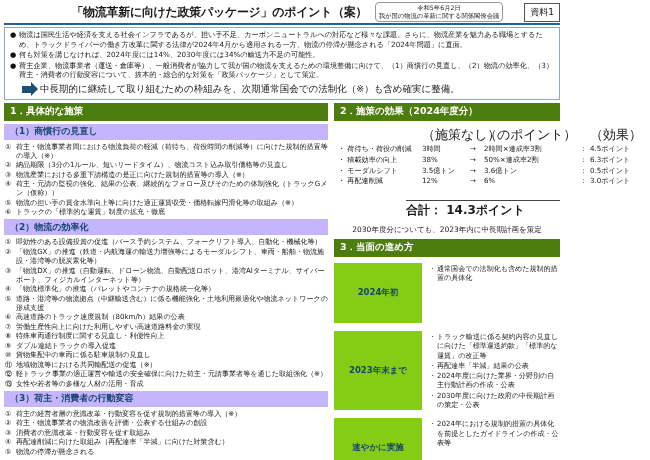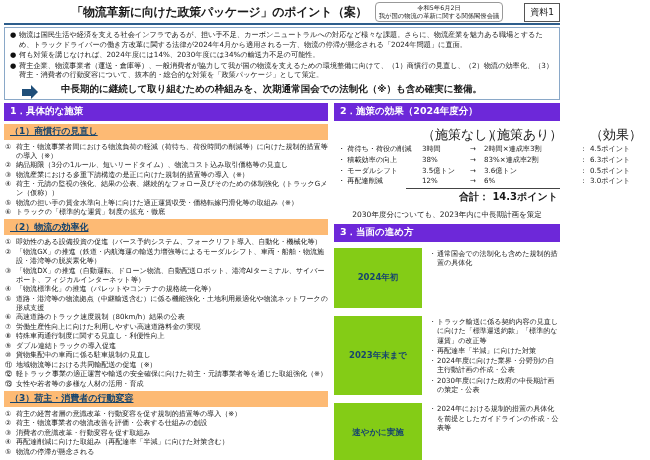--- a/index.html
+++ b/index.html
@@ -14,44 +14,44 @@
   .hdr{display:flex;align-items:center;border-bottom:2px solid #2e5e8c;padding-bottom:1px;}
   .hdr-title{flex:1;text-align:center;font-weight:bold;font-size:12px;letter-spacing:-0.3px;padding-left:60px;}
   .hdr-meta{flex:none;border:1px solid #999;border-radius:4px;padding:1px 3px;text-align:center;font-size:6.3px;line-height:1.3;color:#222;}
   .hdr-doc{flex:none;border:1px solid #555;padding:2px 5px;font-size:9px;margin-left:21px;color:#111;}
 
   
   .intro{border:1px solid #8aa8c8;margin-top:2px;padding:2px 5px 1px;}
   .intro-bullet{display:flex;font-size:7.2px;line-height:1.32;margin-bottom:1px;}
   .intro-bullet .b{flex:none;width:9px;color:#111;}
   .intro-bullet .t{flex:1;}
-  .intro-arrow{display:flex;align-items:flex-end;font-size:9.5px;font-weight:bold;margin:3px 0 2px 12px;gap:21px;}
+  .intro-arrow{display:flex;align-items:center;font-size:9.5px;font-weight:normal;margin:3px 0 2px 12px;}
   .fat-arrow{flex:none;position:relative;width:9px;height:7px;background:#1f4e79;margin-right:9px;}
   .fat-arrow::after{content:"";position:absolute;left:9px;top:-3.5px;width:0;height:0;
     border-left:7px solid #1f4e79;border-top:7px solid transparent;border-bottom:7px solid transparent;}
 
   
   .cols{display:flex;gap:6px;margin-top:3px;}
   .col-left{width:324px;flex:none;}
   .col-right{flex:1;min-width:0;}
 
-  .navybar{background:#6d28d9;color:#fff;font-weight:bold;font-size:9.5px;padding:2.5px 6px;}
-  .subbar{background:#fdba74;color:#17456e;font-weight:bold;font-size:9px;padding:1.5px 6px;margin:3px 0 2px;text-decoration:underline;}
+  .navybar{background:#4d7c0f;color:#fff;font-weight:bold;font-size:9.5px;padding:2.5px 6px;}
+  .subbar{background:#c4b5fd;color:#17456e;font-weight:bold;font-size:9px;padding:1.5px 6px;margin:3px 0 2px;}
 
   .item{display:flex;font-size:7.05px;line-height:1.28;margin:0 0 0.5px 1px;}
   .item .num{flex:none;width:11px;}
   .item .txt{flex:1;}
 
   
   .fx-grid{margin:4px 0 0 4px;}
   .fx-row{display:grid;grid-template-columns:84px 48px 14px 96px 10px 58px;font-size:7.1px;line-height:1.5;}
   .fx-head{font-size:13px;color:#222;}
   .fx-c{white-space:nowrap;}
-  .fx-total{width:152px;margin-left:auto;border-top:1px solid #444;text-align:right;
-    font-size:10px;font-weight:bold;padding:1px 2px 0 0;margin-top:1px;}
+  .fx-total{width:152px;margin-left:auto;border-top:1px solid #444;text-align:left;
+    font-size:12px;font-weight:bold;padding:1px 2px 0 0;margin-top:13px;}
   .fx-note{text-align:center;font-size:7.5px;margin:6px 0 4px;}
 
   
   .phase{display:flex;gap:7px;margin:6px 0 8px;}
   .phase-box{flex:none;width:84px;background:#84cc16;color:#17456e;font-weight:bold;font-size:8.5px;
     display:flex;align-items:center;justify-content:center;text-align:center;padding:24px 2px;}
   .phase-items{flex:1;padding-top:1px;}
   .p-item{display:flex;font-size:7.05px;line-height:1.32;margin-bottom:1px;}
   .p-item .b{flex:none;width:8px;}
   .p-item .t{flex:1;}
@@ -209,38 +209,38 @@
     </div>
 
     <div class="col-right">
       <div class="navybar">2．施策の効果（2024年度分）</div>
 
       <div class="fx-grid">
         <div class="fx-row fx-head">
           <span class="fx-c"></span>
           <span class="fx-c">（施策なし）</span>
           <span class="fx-c"></span>
-          <span class="fx-c">（施策あり）</span>
+          <span class="fx-c">（のポイント）</span>
           <span class="fx-c"></span>
           <span class="fx-c">（効果）</span>
         </div>
         <div>
             <div class="fx-row">
               <span class="fx-c">・ 荷待ち・荷役の削減</span>
               <span class="fx-c">3時間</span>
               <span class="fx-c">→</span>
               <span class="fx-c">2時間×達成率3割</span>
               <span class="fx-c">：</span>
               <span class="fx-c">4.5ポイント</span>
             </div>
             <div class="fx-row">
               <span class="fx-c">・ 積載効率の向上</span>
               <span class="fx-c">38%</span>
               <span class="fx-c">→</span>
-              <span class="fx-c">83%×達成率2割</span>
+              <span class="fx-c">50%×達成率2割</span>
               <span class="fx-c">：</span>
               <span class="fx-c">6.3ポイント</span>
             </div>
             <div class="fx-row">
               <span class="fx-c">・ モーダルシフト</span>
               <span class="fx-c">3.5億トン</span>
               <span class="fx-c">→</span>
               <span class="fx-c">3.6億トン</span>
               <span class="fx-c">：</span>
               <span class="fx-c">0.5ポイント</span>
@@ -275,21 +275,21 @@
           </div>
           <div class="phase">
             <div class="phase-box">2023年末まで</div>
             <div class="phase-items">
               <div class="p-item">
                 <span class="b">・</span>
                 <span class="t">トラック輸送に係る契約内容の見直しに向けた「標準運送約款」「標準的な運賃」の改正等</span>
               </div>
               <div class="p-item">
                 <span class="b">・</span>
-                <span class="t">再配達率「半減」に向けた対策</span>
+                <span class="t">再配達率「半減」結果の公表</span>
               </div>
               <div class="p-item">
                 <span class="b">・</span>
                 <span class="t">2024年度に向けた業界・分野別の自主行動計画の作成・公表</span>
               </div>
               <div class="p-item">
                 <span class="b">・</span>
                 <span class="t">2030年度に向けた政府の中長期計画の策定・公表</span>
               </div>
             </div>

